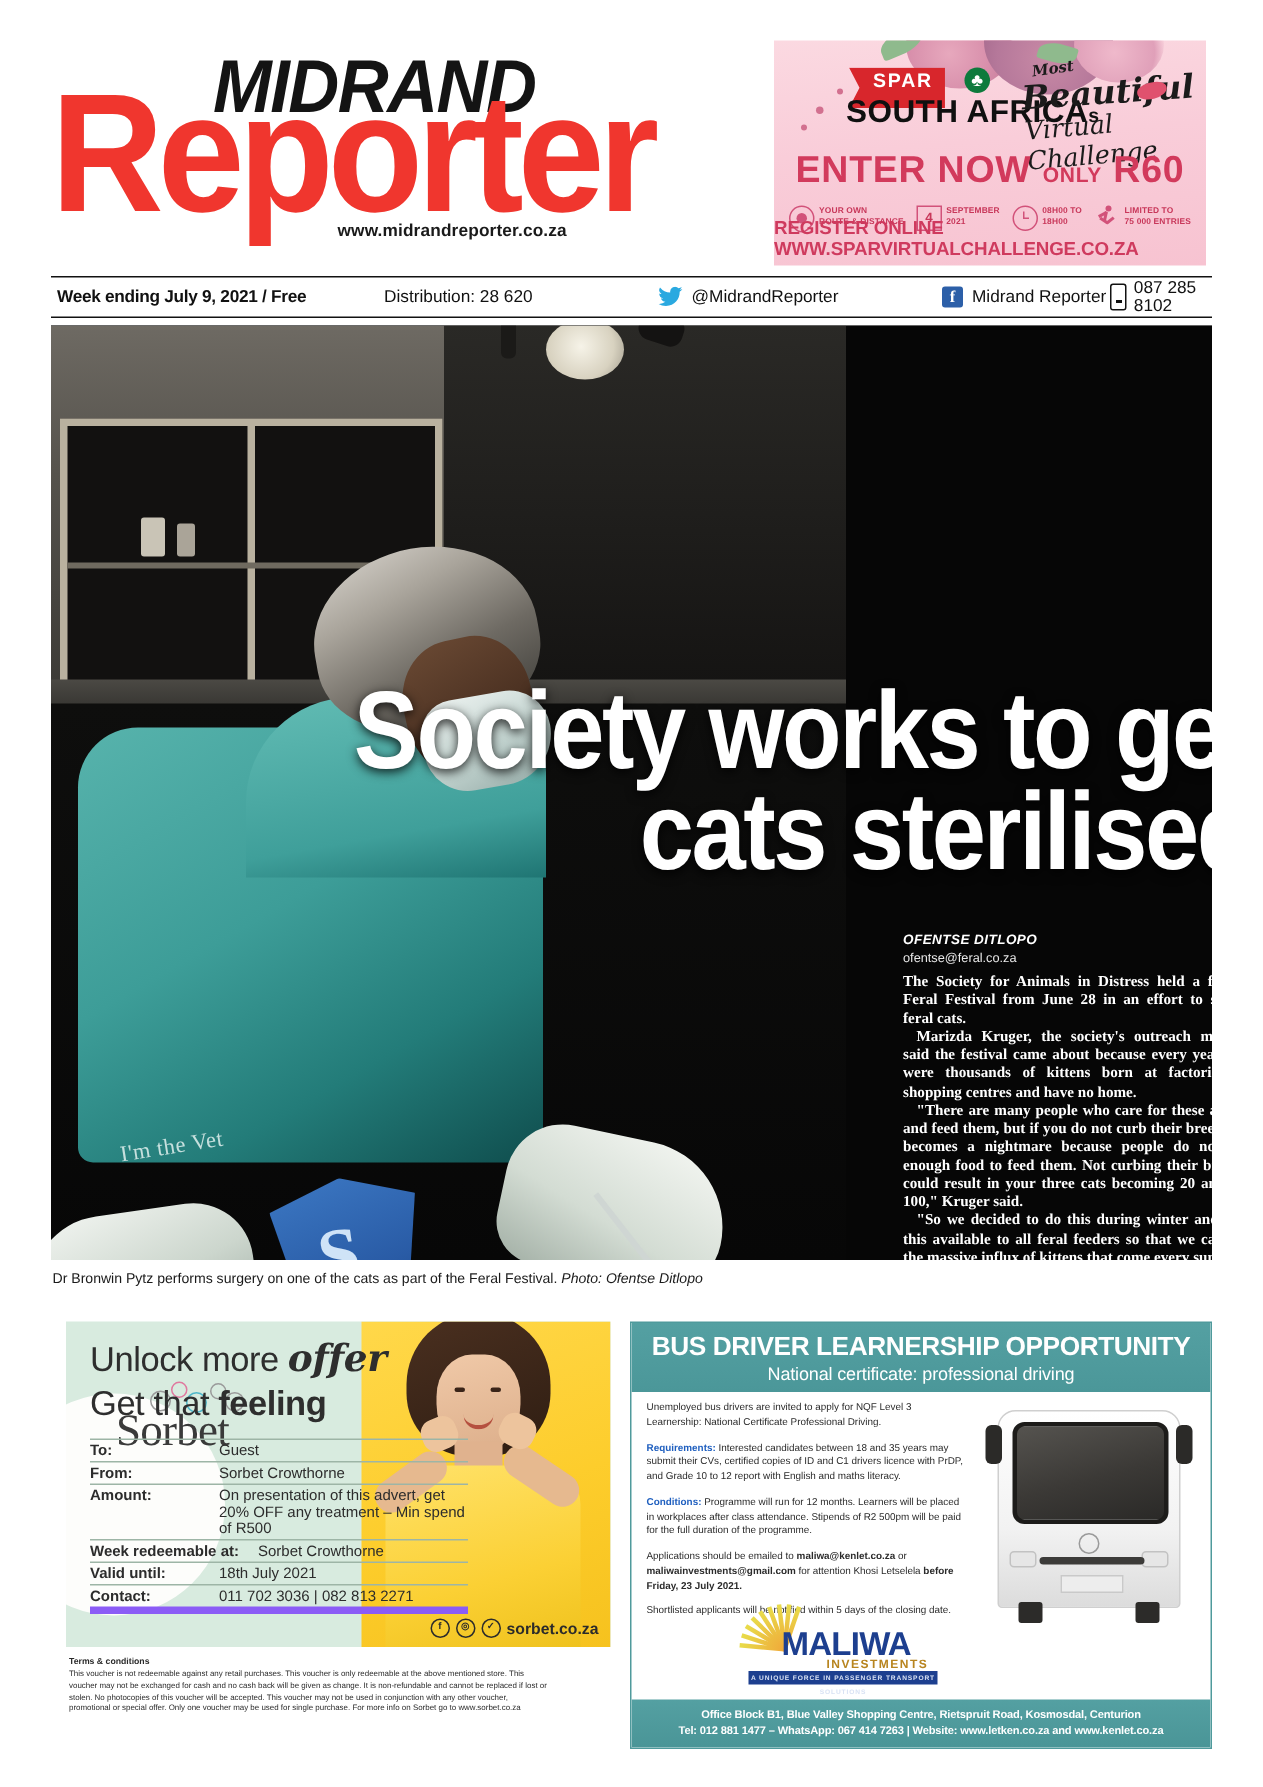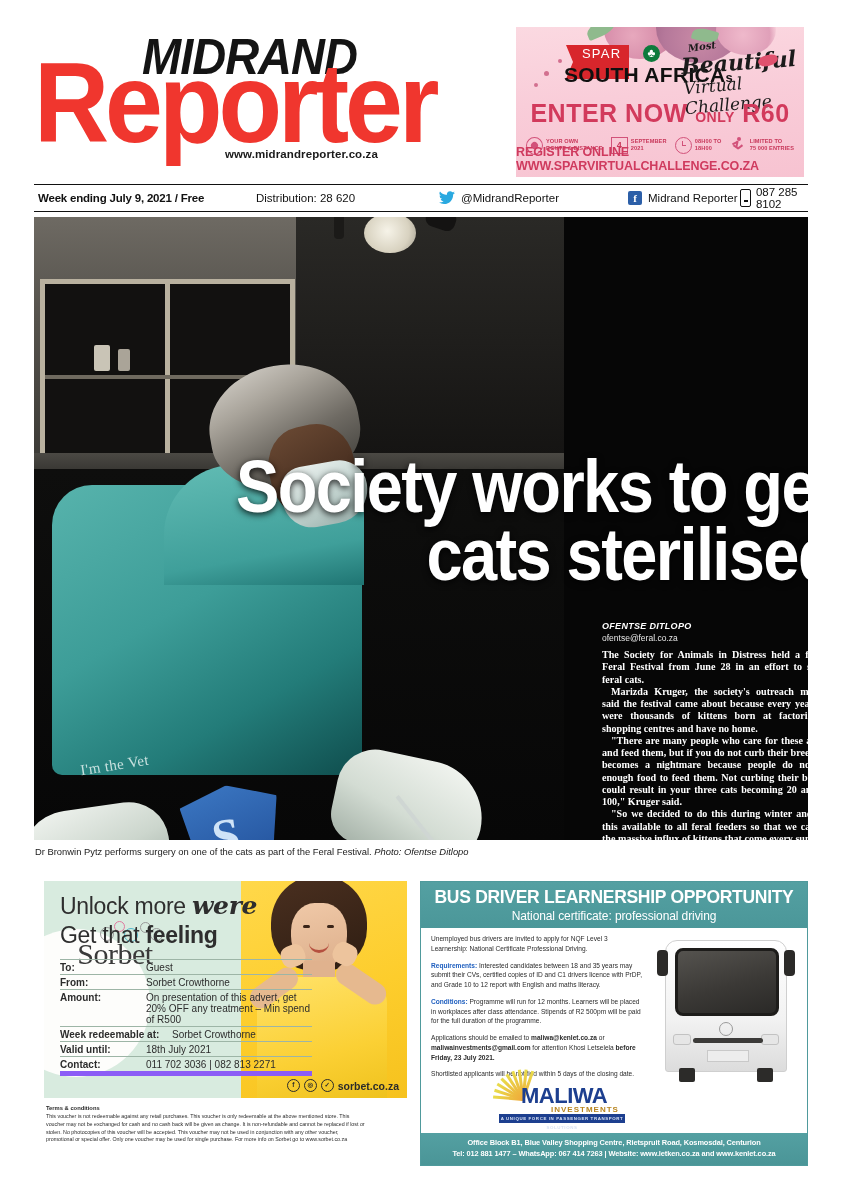--- a/index.html
+++ b/index.html
@@ -42,22 +42,22 @@
     background:radial-gradient(circle at 50% 65%,#c98aa6 0%,#b5789a 55%,#a86c8f 76%,transparent 80%);}
   .rose.r3{left:200px;top:-22px;width:60px;height:50px;
     background:radial-gradient(circle at 45% 60%,#efb9cb 0%,#e0a0b9 60%,transparent 78%);}
   .leaf{position:absolute;background:#8fba8d;border-radius:60% 10% 60% 10%;}
   .leaf.l1{left:70px;top:-6px;width:30px;height:15px;transform:rotate(-22deg);}
   .leaf.l2{left:176px;top:2px;width:26px;height:13px;transform:rotate(16deg);}
   .branch{position:absolute;left:18px;top:26px;width:60px;height:44px;}
   .branch i{position:absolute;background:#d2708f;border-radius:50%;}
   .spar-logo-row{position:absolute;left:50px;top:18px;width:200px;height:20px;}
   .spar-box{
-    position:absolute;left:0;top:0;height:34px;padding:0 8px 0 16px;
-    background:#d8262c;color:#fff;font-weight:normal;font-size:13px;
+    position:absolute;left:0;top:0;height:15px;padding:0 8px 12px 16px;
+    background:#d8262c;color:#fff;font-weight:bold;font-size:13px;
     letter-spacing:1.2px;line-height:17px;
     clip-path:polygon(0 0,100% 0,100% 100%,0 100%,7px 50%);
   }
   .spar-tree{
     position:absolute;left:77px;top:0;width:17px;height:17px;border-radius:50%;
     background:#0d7a3c;color:#fff;font-size:12px;line-height:17px;text-align:center;
   }
   .sa-line{
     position:absolute;left:48px;top:36px;
     font-weight:bold;font-size:21px;color:#101010;letter-spacing:.3px;
@@ -519,21 +519,21 @@
       <i style="left:0;top:6px;width:12px;height:12px;border-color:#9a9a9a"></i>
       <i style="left:14px;top:0;width:9px;height:9px;border-color:#e0799f"></i>
       <i style="left:24px;top:7px;width:12px;height:12px;border-color:#4fb7c9"></i>
       <i style="left:40px;top:1px;width:9px;height:9px;border-color:#9a9a9a"></i>
       <i style="left:50px;top:7px;width:11px;height:11px;border-color:#9a9a9a"></i>
     </div>
     <div class="sb-logo">Sorbet</div>
 
     <div class="sb-head">
       <div class="sb-h1">
-        <span>Unlock more </span><span class="script">were</span>
+        <span>Unlock more </span><span class="script">offer</span>
       </div>
       <div class="sb-h2">
         <span>Get that </span><b>feeling</b>
       </div>
     </div>
 
     <div class="sb-table">
       <div class="sb-row">
         <div class="sb-k">To:</div>
         <div class="sb-v">Guest</div>

